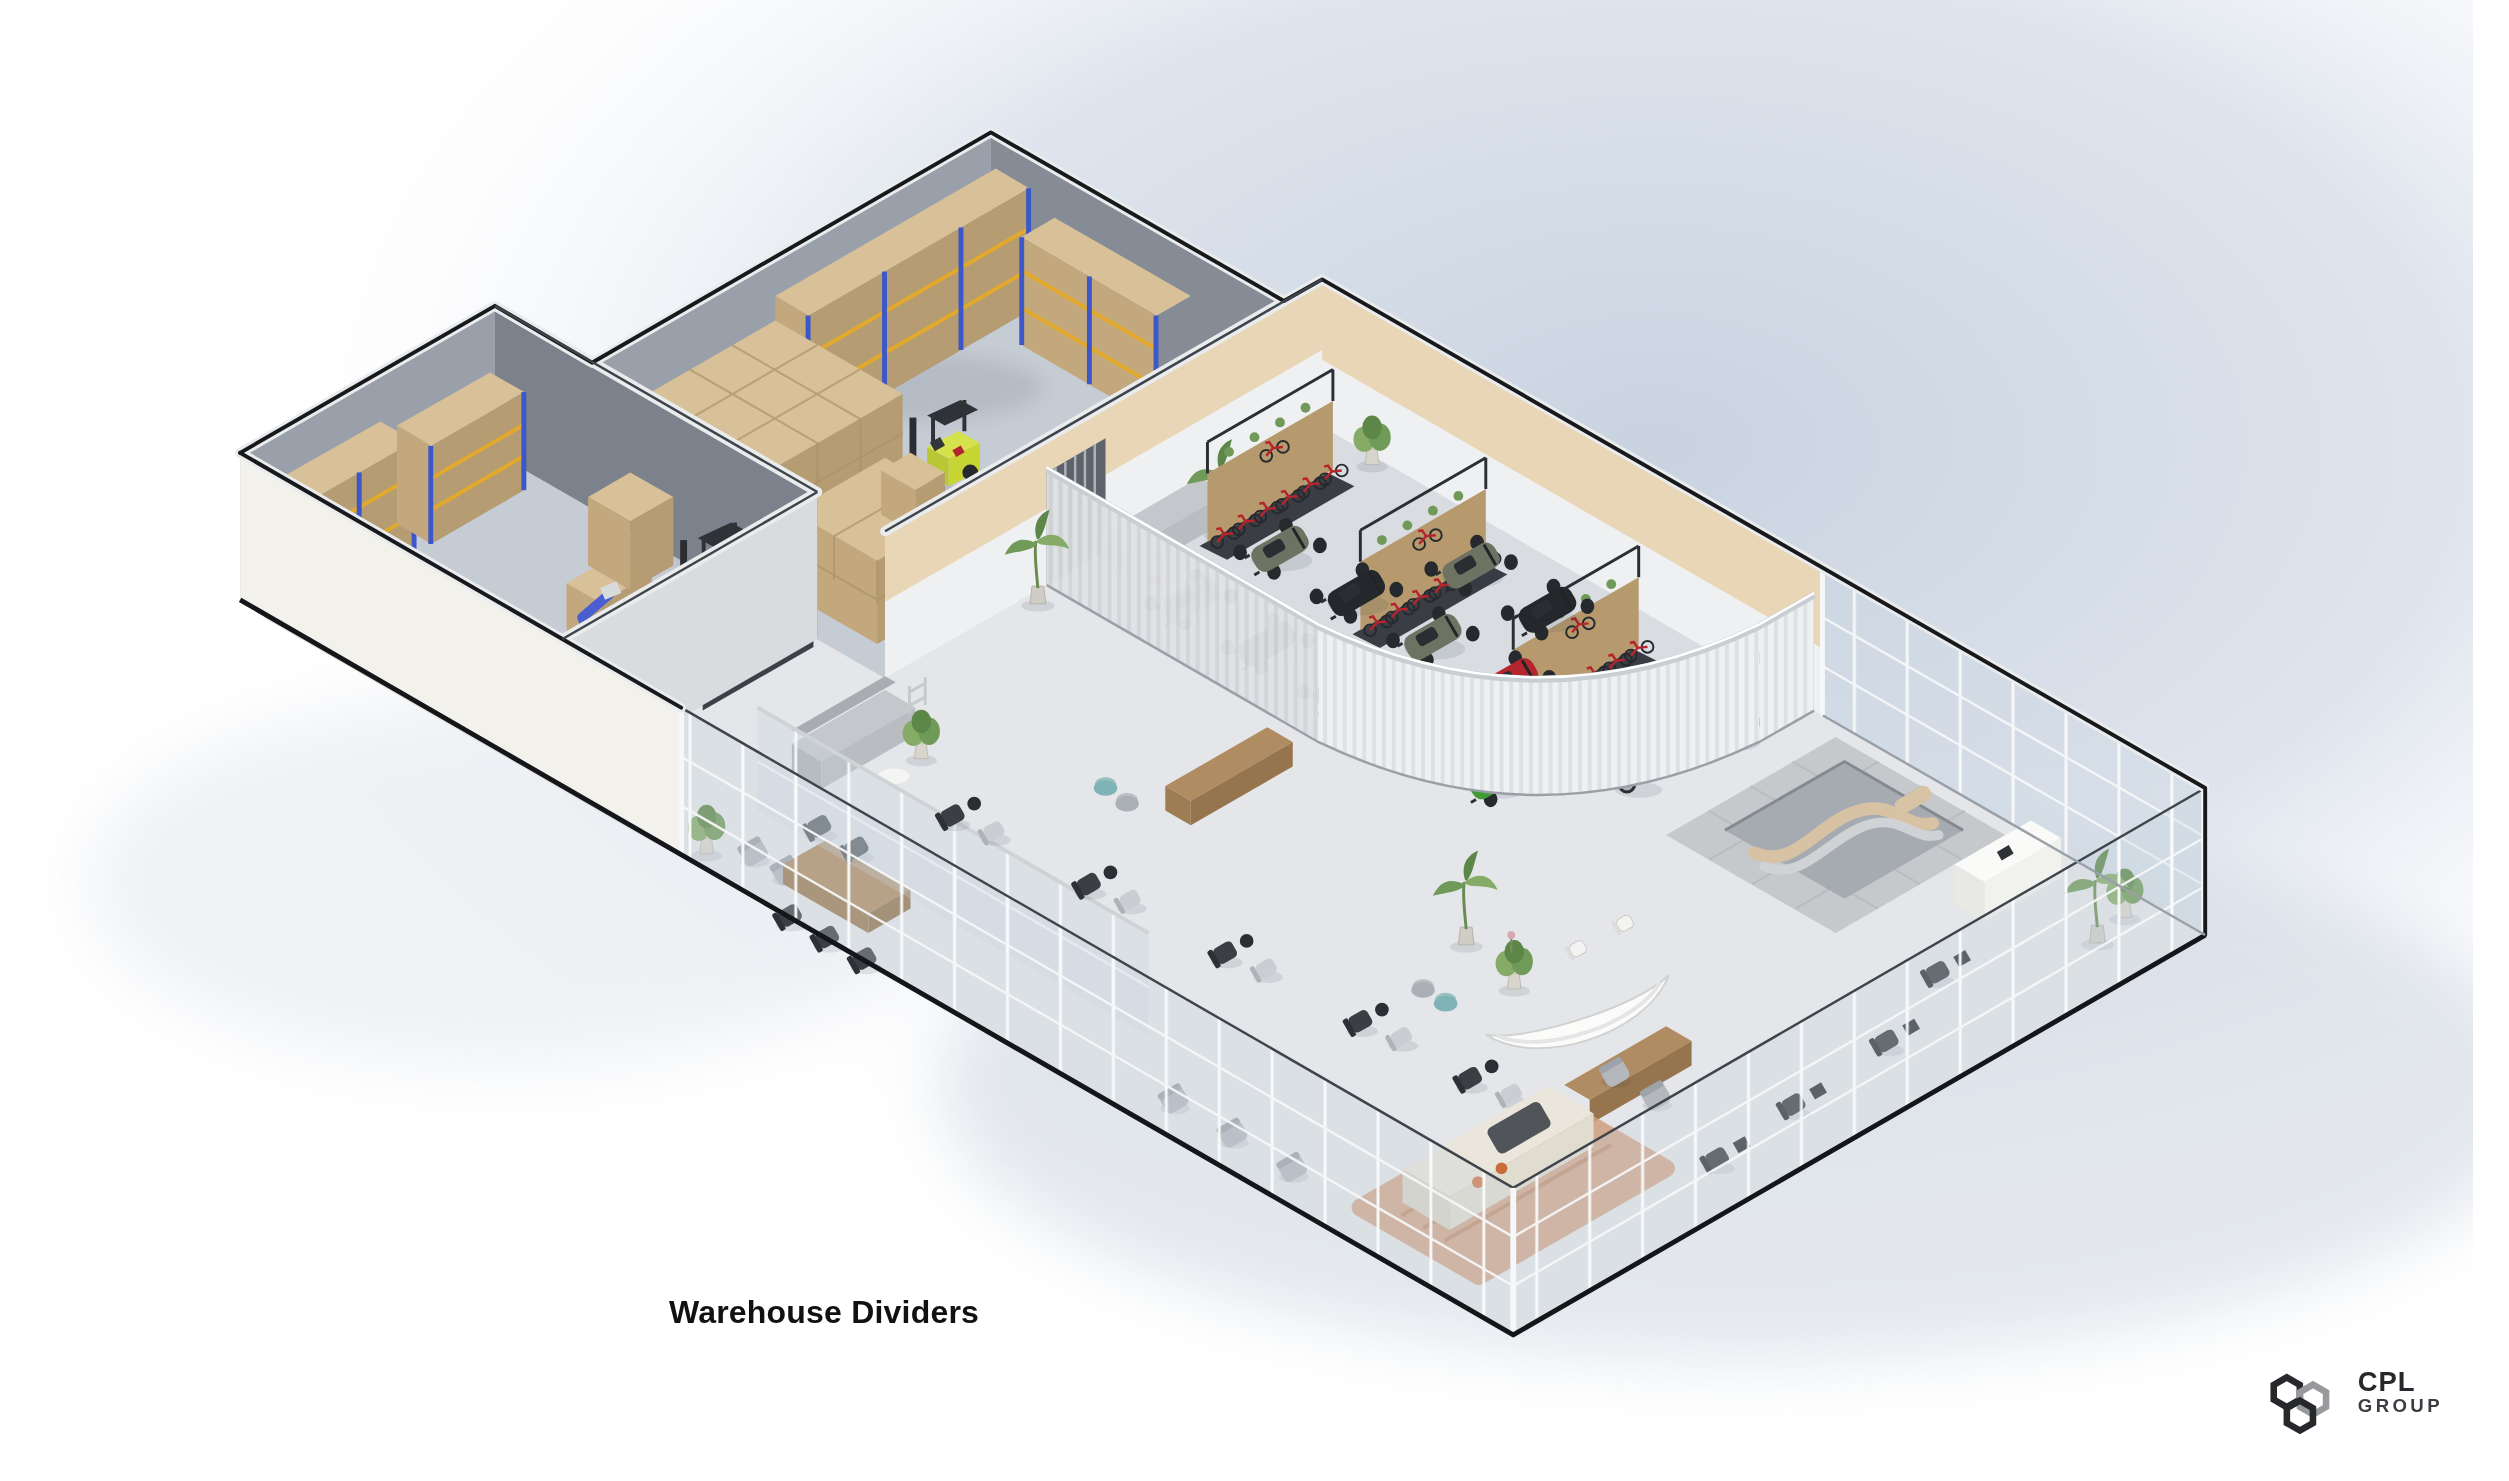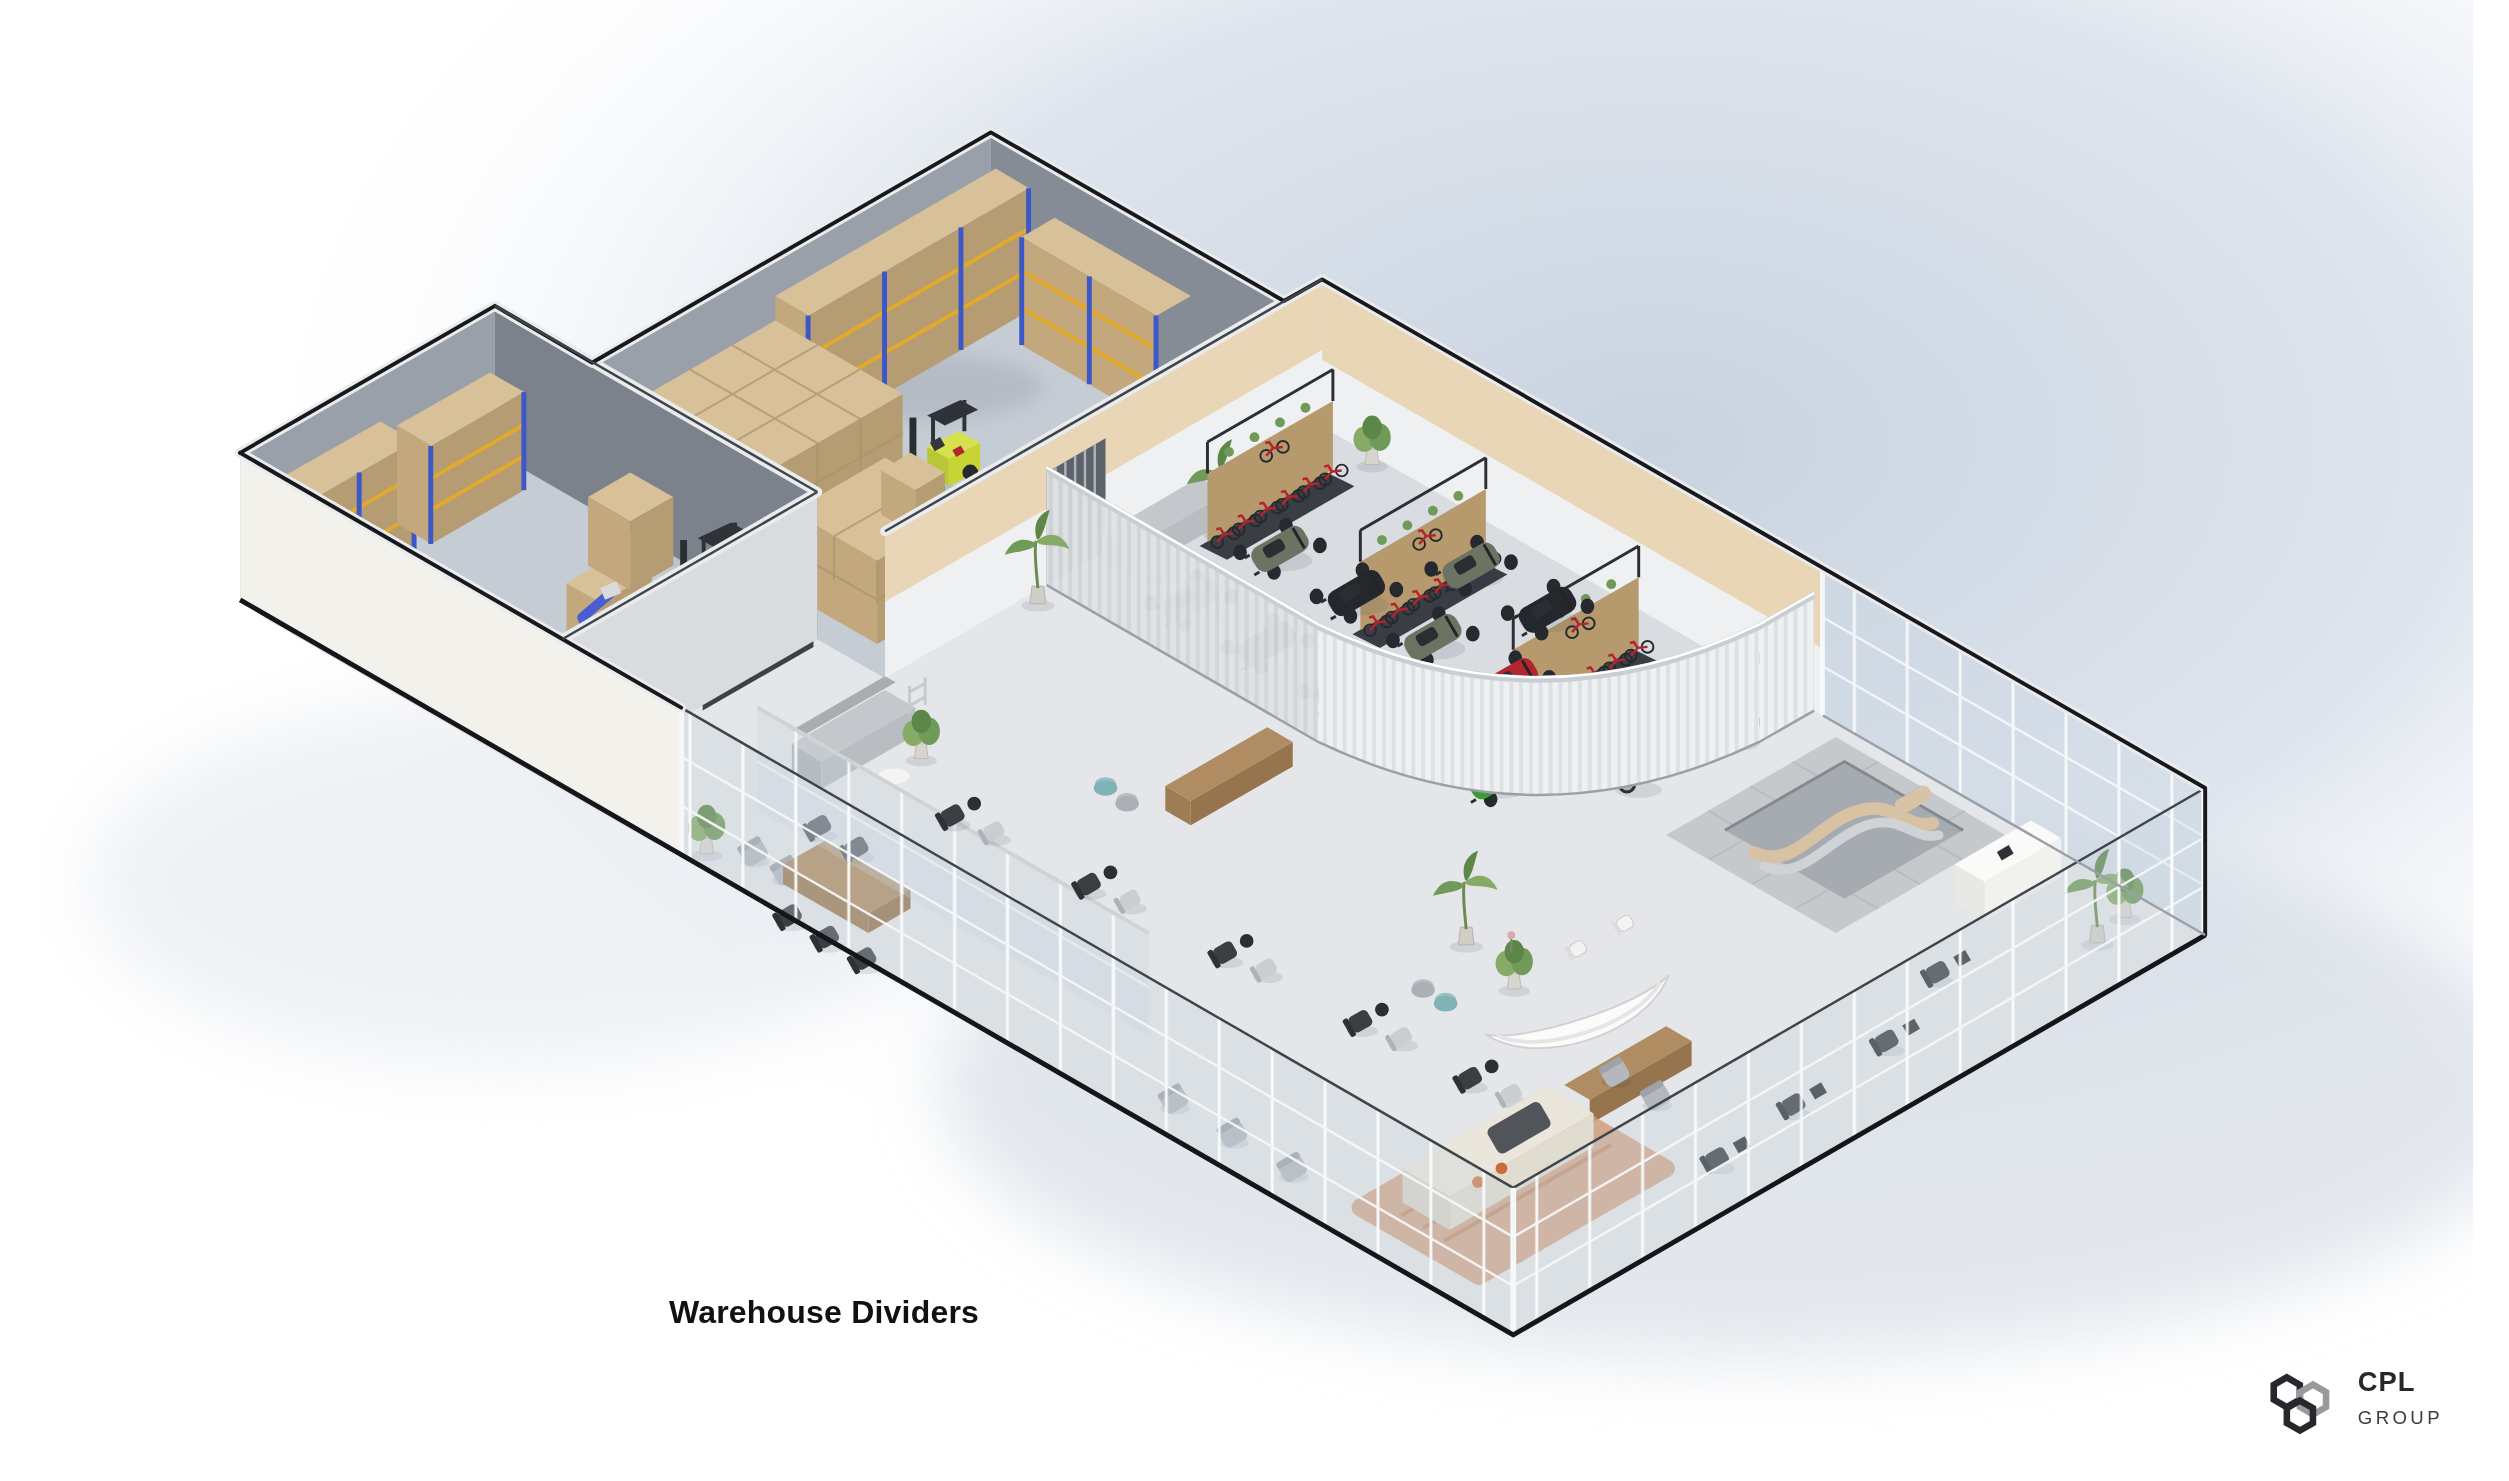--- a/index.html
+++ b/index.html
@@ -4,21 +4,21 @@
 <style>
   html,body{margin:0;padding:0;background:#fff;}
   .stage{position:relative;width:2473px;height:1481px;overflow:hidden;
          font-family:"Liberation Sans",sans-serif;background:var(--c-background,#fff);}
   svg{display:block}
   .title{position:absolute;left:669px;top:1294px;font-size:32px;font-weight:bold;
          color:var(--c-titleText,#111);letter-spacing:0.2px;}
   .logo{position:absolute;left:2262px;top:1368px;display:flex;align-items:flex-start;gap:9.8px;}
   .logo-text{display:flex;flex-direction:column;line-height:1;}
   .logo-cpl{font-size:27.4px;font-weight:bold;color:var(--c-logoDark,#26282c);letter-spacing:1px;}
-  .logo-group{font-size:18.6px;font-weight:normal;color:#3a3d41;letter-spacing:3.4px;margin-top:14px;}
+  .logo-group{font-size:18.6px;font-weight:bold;color:#3a3d41;letter-spacing:3.4px;margin-top:2px;}
   
   .f-outer{fill:var(--c-wallOuter,#f2f1ec)} .f-grayWall{fill:var(--c-wallGray,#99a0aa)}
   .f-grayWallD{fill:#858c96}.f-grayWallD2{fill:#7b828c}
   .f-whiteWall{fill:var(--c-wallWhite,#eff0f1)} .f-beige{fill:var(--c-wallBeige,#e9d6b6)}
   .f-floorA{fill:var(--c-floorStorage,#c6ccd4)} .f-floorB{fill:var(--c-floorShowroom,#d9dce0)}
   .f-floorC{fill:var(--c-floorLounge,#e4e6e9)}
   .f-boxT{fill:#d8c098}.f-boxL{fill:#c3a87e}.f-boxR{fill:#b69c72}
   .seam{stroke:#ab9268;stroke-width:2;fill:none;opacity:.7}
   .post{fill:var(--c-rackBlue,#3b57c8)}
   .beam{stroke:var(--c-beamYellow,#e2a92c);stroke-width:4;fill:none}

